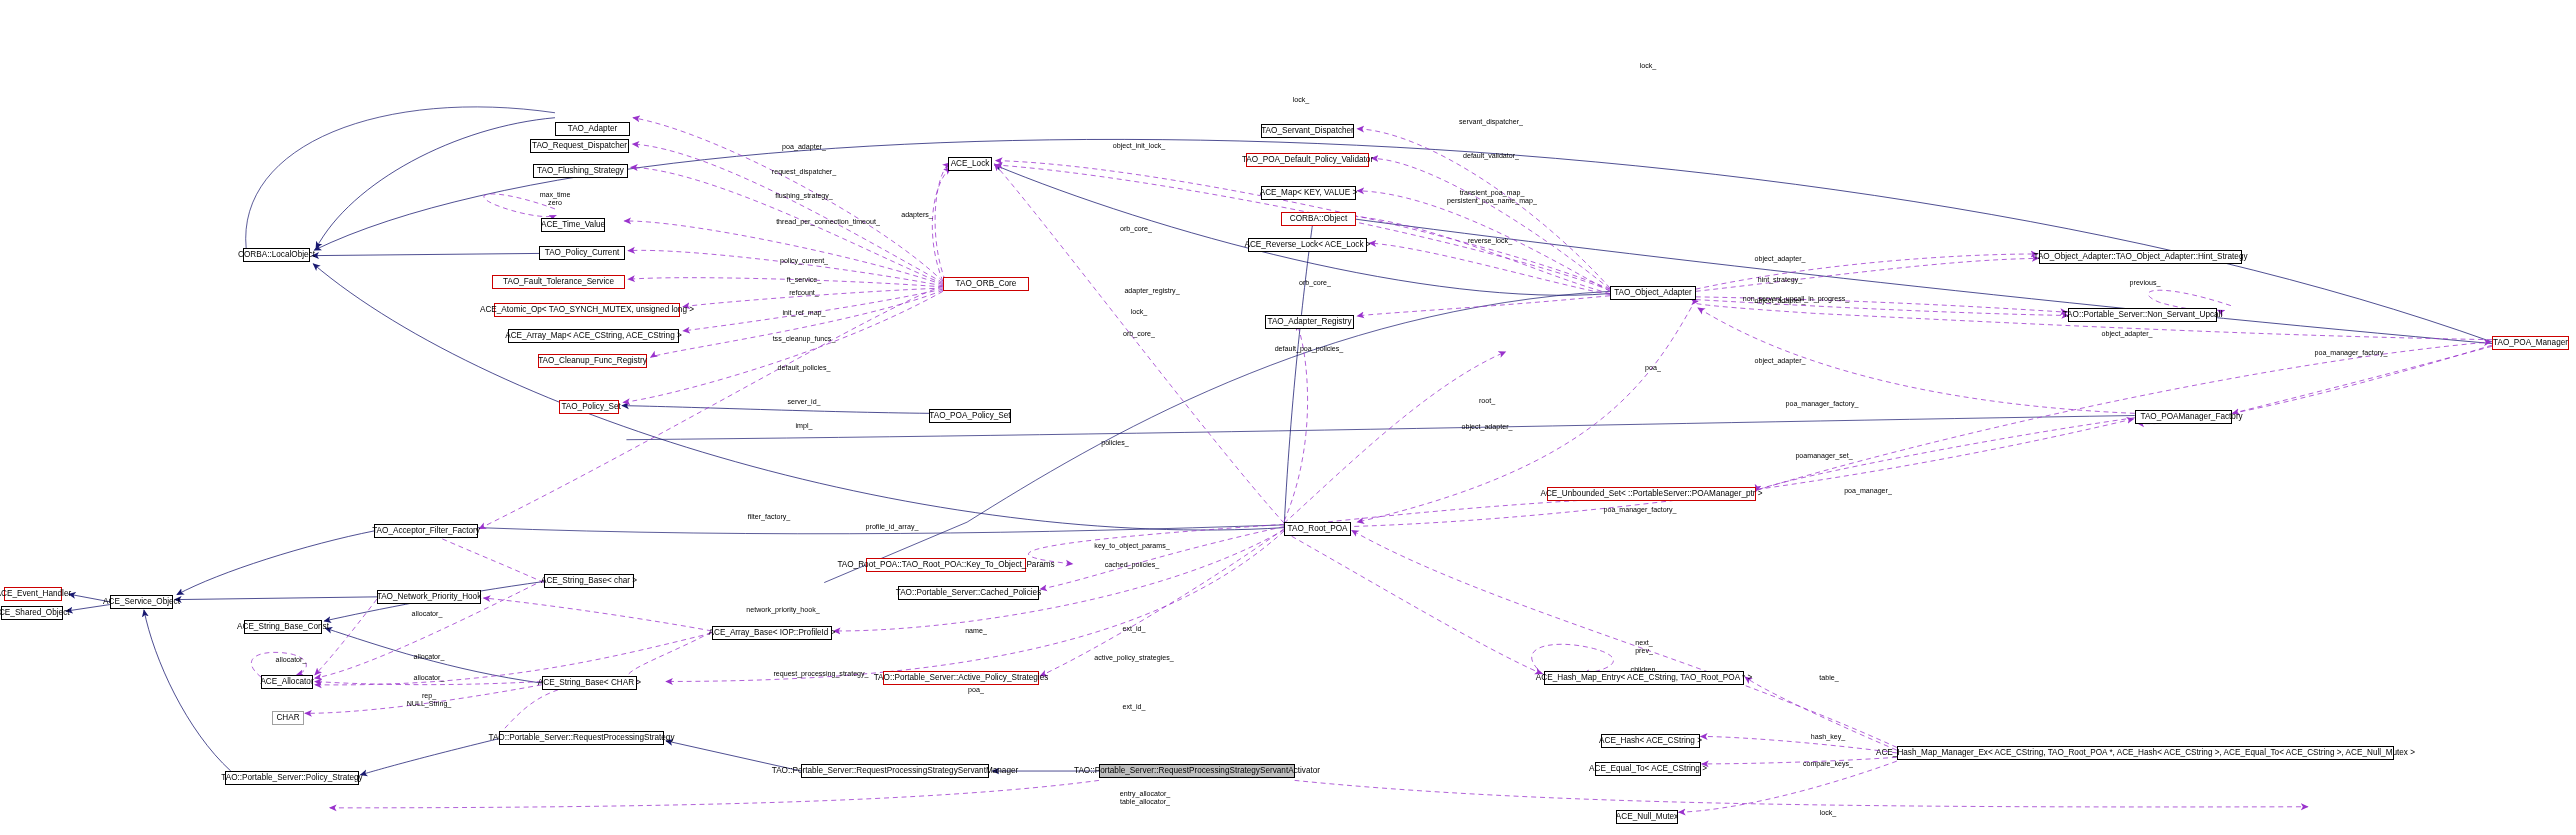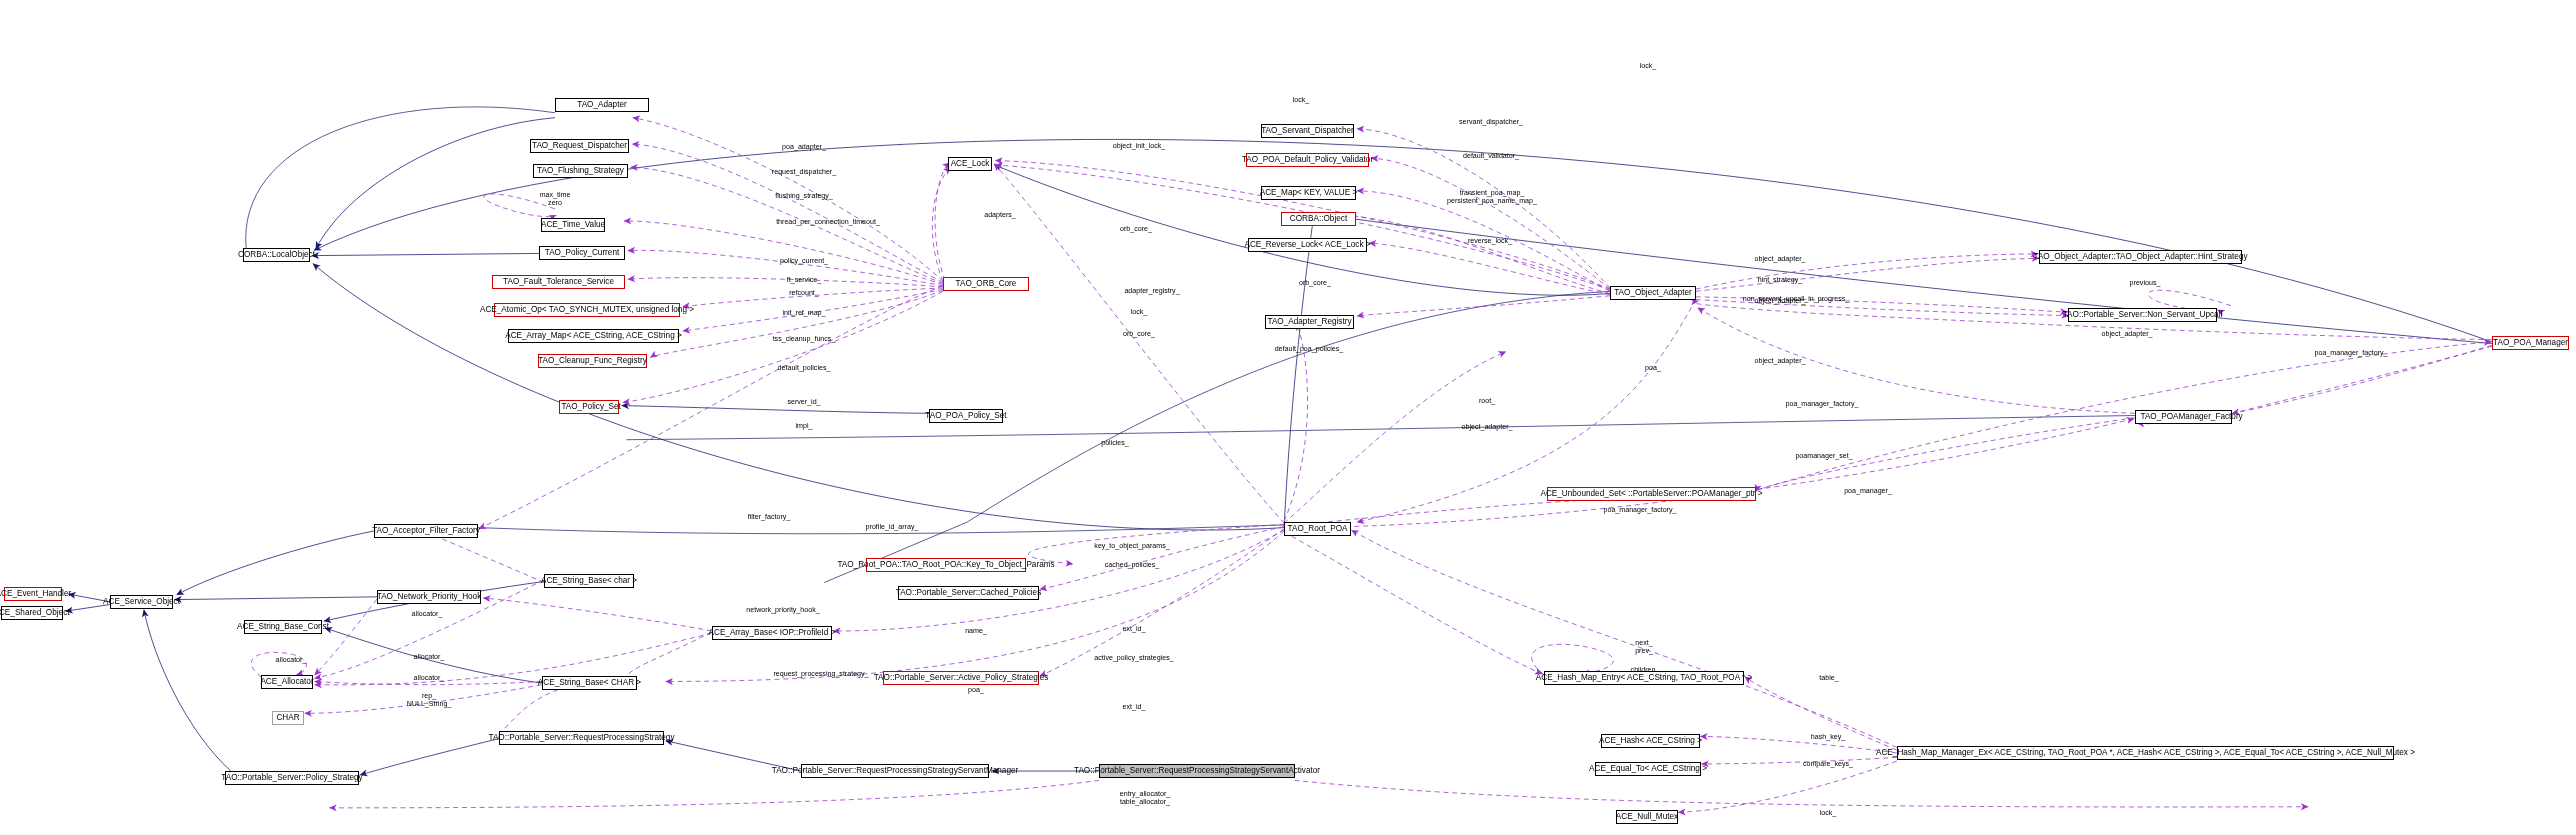--- a/index.html
+++ b/index.html
@@ -154,37 +154,37 @@
       <div class="node red" style="left: 4.4px; top: 587px; width: 58px;">ACE_Event_Handler</div>
       <div class="node" style="left: 0.5px; top: 606px; width: 62px;">ACE_Shared_Object</div>
       <div class="node" style="left: 110px; top: 595px; width: 63px;">ACE_Service_Object</div>
       <div class="node" style="left: 243px; top: 248px; width: 67px;">CORBA::LocalObject</div>
       <div class="node" style="left: 244px; top: 620px; width: 78px;">ACE_String_Base_Const</div>
       <div class="node" style="left: 261px; top: 675px; width: 52px;">ACE_Allocator</div>
       <div class="node faint" style="left: 272px; top: 711px; width: 32px;">CHAR</div>
       <div class="node" style="left: 225px; top: 771px; width: 134px;">TAO::Portable_Server::Policy_Strategy</div>
       <div class="node" style="left: 374px; top: 524px; width: 104px;">TAO_Acceptor_Filter_Factory</div>
       <div class="node" style="left: 377px; top: 590px; width: 104px;">TAO_Network_Priority_Hook</div>
-      <div class="node" style="left: 555px; top: 98px; width: 94px;">TAO_Adapter</div>
+      <div class="node" style="left: 555px; top: 122px; width: 75px;">TAO_Adapter</div>
       <div class="node" style="left: 530px; top: 139px; width: 99px;">TAO_Request_Dispatcher</div>
       <div class="node" style="left: 533px; top: 164px; width: 95px;">TAO_Flushing_Strategy</div>
       <div class="node" style="left: 541px; top: 218px; width: 64px;">ACE_Time_Value</div>
       <div class="node" style="left: 539px; top: 246px; width: 86px;">TAO_Policy_Current</div>
       <div class="node red" style="left: 492px; top: 275px; width: 133px;">TAO_Fault_Tolerance_Service</div>
       <div class="node red" style="left: 494px; top: 303px; width: 186px;">ACE_Atomic_Op&lt; TAO_SYNCH_MUTEX, unsigned long &gt;</div>
       <div class="node" style="left: 508px; top: 329px; width: 171px;">ACE_Array_Map&lt; ACE_CString, ACE_CString &gt;</div>
       <div class="node red" style="left: 538px; top: 354px; width: 109px;">TAO_Cleanup_Func_Registry</div>
       <div class="node red" style="left: 559px; top: 400px; width: 60px; padding-left: 8px;">TAO_Policy_Set</div>
       <div class="node" style="left: 544px; top: 574px; width: 90px;">ACE_String_Base&lt; char &gt;</div>
       <div class="node" style="left: 542px; top: 676px; width: 95px;">ACE_String_Base&lt; CHAR &gt;</div>
       <div class="node" style="left: 712px; top: 626px; width: 120px;">ACE_Array_Base&lt; IOP::ProfileId &gt;</div>
       <div class="node" style="left: 499px; top: 731px; width: 165px;">TAO::Portable_Server::RequestProcessingStrategy</div>
       <div class="node" style="left: 801px; top: 764px; width: 188px;">TAO::Portable_Server::RequestProcessingStrategyServantManager</div>
       <div class="node gray" style="left: 1099px; top: 764px; width: 196px;">TAO::Portable_Server::RequestProcessingStrategyServantActivator</div>
-      <div class="node" style="left: 929px; top: 409px; width: 74px;">TAO_POA_Policy_Set</div>
+      <div class="node" style="left: 929px; top: 409px; width: 82px;">TAO_POA_Policy_Set</div>
       <div class="node red" style="left: 943px; top: 277px; width: 86px;">TAO_ORB_Core</div>
       <div class="node" style="left: 948px; top: 157px; width: 44px;">ACE_Lock</div>
       <div class="node" style="left: 1265px; top: 315px; width: 89px;">TAO_Adapter_Registry</div>
       <div class="node" style="left: 1261px; top: 124px; width: 93px;">TAO_Servant_Dispatcher</div>
       <div class="node red" style="left: 1246px; top: 153px; width: 123px;">TAO_POA_Default_Policy_Validator</div>
       <div class="node" style="left: 1261px; top: 186px; width: 95px;">ACE_Map&lt; KEY, VALUE &gt;</div>
       <div class="node red" style="left: 1281px; top: 212px; width: 75px;">CORBA::Object</div>
       <div class="node" style="left: 1248px; top: 238px; width: 119px;">ACE_Reverse_Lock&lt; ACE_Lock &gt;</div>
       <div class="node" style="left: 1610px; top: 286px; width: 86px;">TAO_Object_Adapter</div>
       <div class="node" style="left: 1284px; top: 522px; width: 67px;">TAO_Root_POA</div>
@@ -209,21 +209,21 @@
       <div class="elabel" style="left: 804px; top: 169px;">request_dispatcher_</div>
       <div class="elabel" style="left: 1139px; top: 143px;">object_init_lock_</div>
       <div class="elabel" style="left: 1491px; top: 119px;">servant_dispatcher_</div>
       <div class="elabel" style="left: 1491px; top: 153px;">default_validator_</div>
       <div class="elabel" style="left: 804px; top: 193px;">flushing_strategy_</div>
       <div class="elabel" style="left: 1492px; top: 190px;">transient_poa_map_
 persistent_poa_name_map_</div>
       <div class="elabel" style="left: 555px; top: 192px;">max_time
 zero</div>
       <div class="elabel" style="left: 828px; top: 219px;">thread_per_connection_timeout_</div>
-      <div class="elabel" style="left: 1000px; top: 212px;">adapters_</div>
+      <div class="elabel" style="left: 917px; top: 212px;">adapters_</div>
       <div class="elabel" style="left: 1490px; top: 238px;">reverse_lock_</div>
       <div class="elabel" style="left: 804px; top: 258px;">policy_current_</div>
       <div class="elabel" style="left: 1136px; top: 226px;">orb_core_</div>
       <div class="elabel" style="left: 1315px; top: 280px;">orb_core_</div>
       <div class="elabel" style="left: 1780px; top: 256px;">object_adapter_</div>
       <div class="elabel" style="left: 1780px; top: 277px;">hint_strategy_</div>
       <div class="elabel" style="left: 2145px; top: 280px;">previous_</div>
       <div class="elabel" style="left: 804px; top: 277px;">ft_service_</div>
       <div class="elabel" style="left: 1796px; top: 296px;">non_servant_upcall_in_progress_</div>
       <div class="elabel" style="left: 1152px; top: 288px;">adapter_registry_</div>

